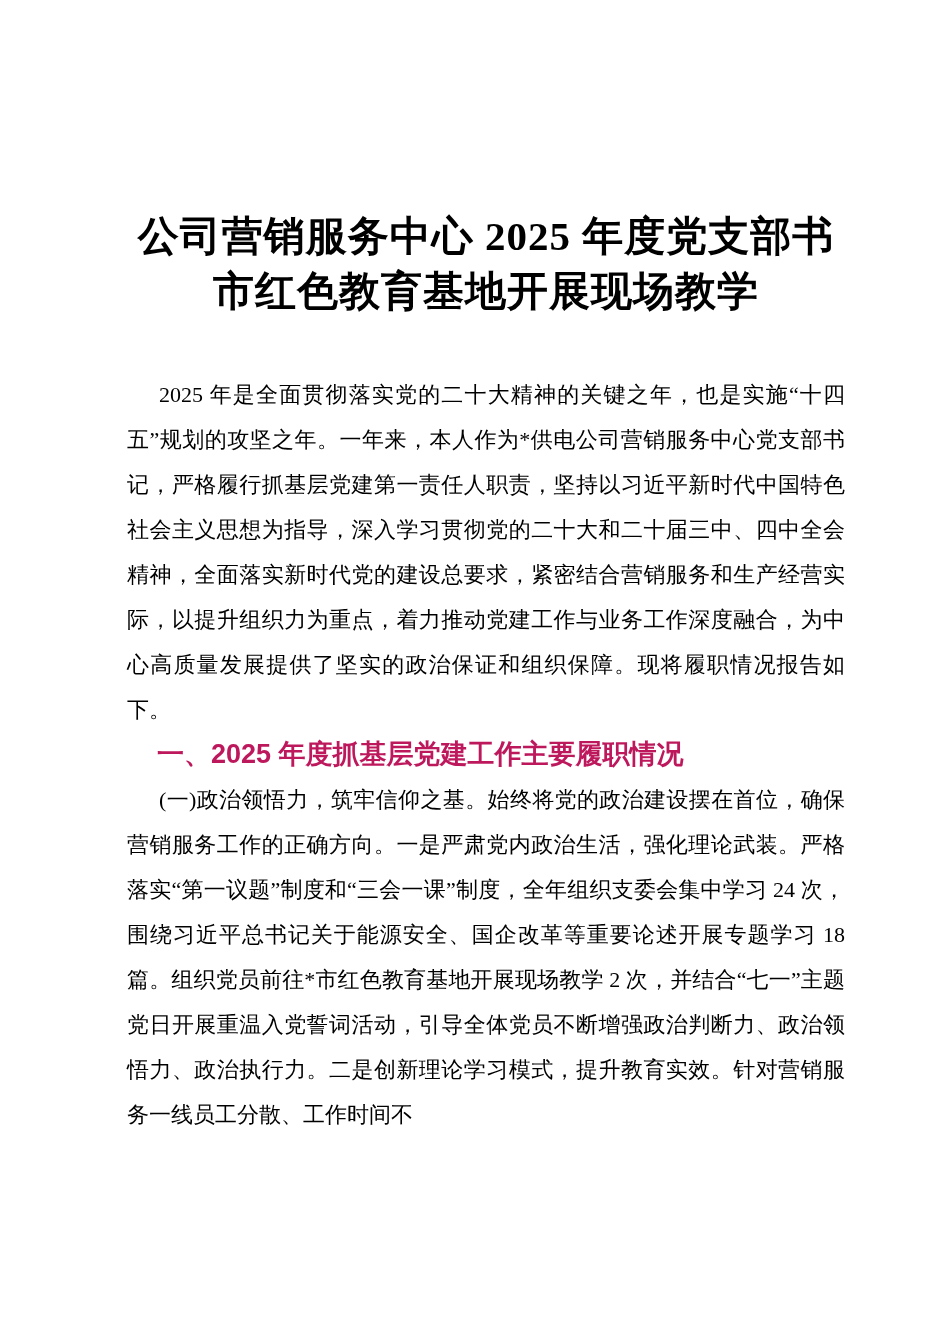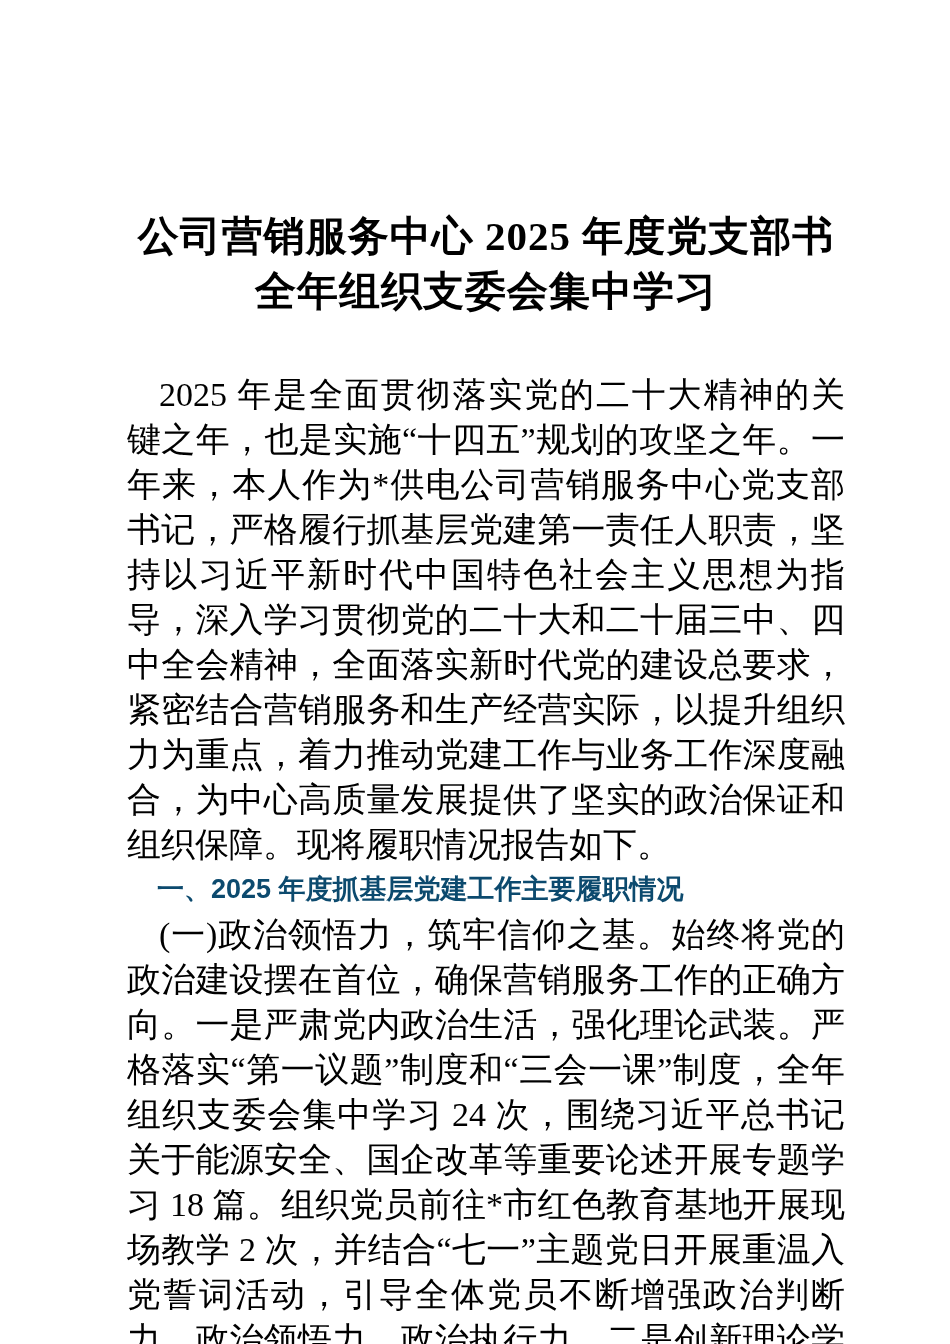--- a/index.html
+++ b/index.html
@@ -32,45 +32,45 @@
     letter-spacing: 1px;
   }
   .title-line {
     display: block;
     white-space: nowrap;
   }
   .body-para {
     margin: 0;
     font-family: "Liberation Serif", "DejaVu Serif", serif;
     font-weight: normal;
-    font-size: 34px;
+    font-size: 22px;
     line-height: 45px;
     text-align: justify;
     text-indent: 32px;
     color: #000000;
   }
   .section-heading {
     margin: 0;
     font-family: "Liberation Sans", "DejaVu Sans", sans-serif;
     font-weight: bold;
     font-size: 27px;
     line-height: 45px;
     text-indent: 30px;
-    color: #0c4a6e;
+    color: #be185d;
     white-space: nowrap;
   }
 </style>
 </head>
 <body>
 
 <div class="page">
 
   <h1 class="doc-title">
     <span class="title-line">公司营销服务中心 2025 年度党支部书</span>
-    <span class="title-line">全年组织支委会集中学习</span>
+    <span class="title-line">市红色教育基地开展现场教学</span>
   </h1>
 
   <p class="body-para">2025 年是全面贯彻落实党的二十大精神的关键之年，也是实施“十四五”规划的攻坚之年。一年来，本人作为*供电公司营销服务中心党支部书记，严格履行抓基层党建第一责任人职责，坚持以习近平新时代中国特色社会主义思想为指导，深入学习贯彻党的二十大和二十届三中、四中全会精神，全面落实新时代党的建设总要求，紧密结合营销服务和生产经营实际，以提升组织力为重点，着力推动党建工作与业务工作深度融合，为中心高质量发展提供了坚实的政治保证和组织保障。现将履职情况报告如下。</p>
 
   <h2 class="section-heading">一、2025 年度抓基层党建工作主要履职情况</h2>
 
   <p class="body-para"><span>(一)政治领悟力，筑牢信仰之基。</span><span>始终将党的政治建设摆在首位，确保营销服务工作的正确方向。一是严肃党内政治生活，强化理论武装。严格落实“第一议题”制度和“三会一课”制度，全年组织支委会集中学习 24 次，围绕习近平总书记关于能源安全、国企改革等重要论述开展专题学习 18 篇。组织党员前往*市红色教育基地开展现场教学 2 次，并结合“七一”主题党日开展重温入党誓词活动，引导全体党员不断增强政治判断力、政治领悟力、政治执行力。二是创新理论学习模式，提升教育实效。针对营销服务一线员工分散、工作时间不</span></p>
 
 </div>
 

